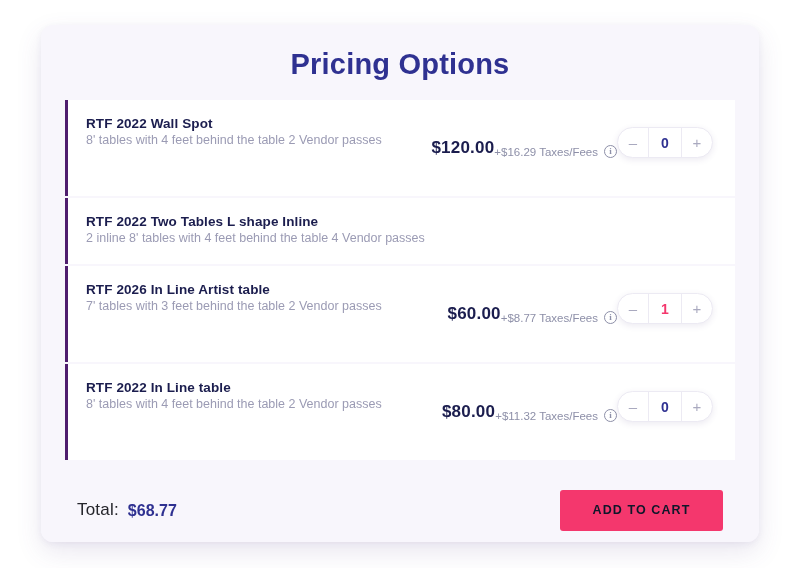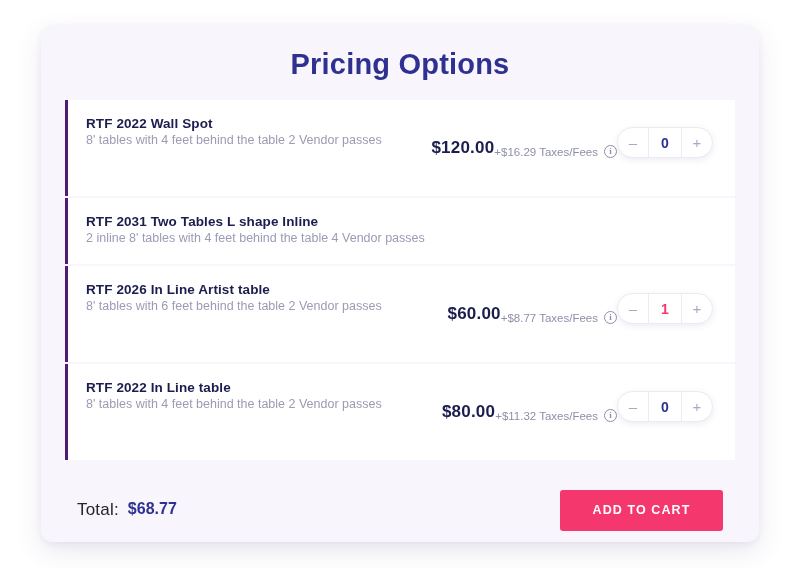--- a/index.html
+++ b/index.html
@@ -179,37 +179,37 @@
     height: 64px;
     padding: 0 36px 0 36px;
     display: flex;
     align-items: center;
     justify-content: space-between;
     background: #f8f6fc;
   }
 
   .total {
     display: flex;
-    align-items: flex-start;
+    align-items: flex-end;
     gap: 9px;
   }
   .total-label {
     color: #25252b;
     font-size: 17px;
     letter-spacing: .2px;
   }
   .total-value {
     color: #2f3191;
     font-size: 16px;
     font-weight: bold;
   }
 
   .cart-btn {
     background: #f4376d;
-    color: #ffffff;
+    color: #0f172a;
     border: 0;
     border-radius: 3px;
     width: 163px;
     height: 41px;
     font-size: 12.5px;
     font-weight: bold;
     letter-spacing: 1.1px;
     cursor: pointer;
     font-family: "Liberation Sans", sans-serif;
   }
@@ -238,29 +238,29 @@
           <div class="stepper">
             <button>–</button>
             <span class="qty">0</span>
             <button>+</button>
           </div>
         </div>
       </div>
 
       <div class="row sold">
         <div class="row-left">
-          <div class="row-name">RTF 2031 Two Tables L shape Inline</div>
+          <div class="row-name">RTF 2022 Two Tables L shape Inline</div>
           <div class="row-desc">2 inline 8' tables with 4 feet behind the table 4 Vendor passes</div>
         </div>
       </div>
 
       <div class="row">
         <div class="row-left">
           <div class="row-name">RTF 2026 In Line Artist table</div>
-          <div class="row-desc">8' tables with 6 feet behind the table 2 Vendor passes</div>
+          <div class="row-desc">7' tables with 3 feet behind the table 2 Vendor passes</div>
         </div>
         <div class="row-right">
           <div class="row-price">$60.00</div>
           <div class="row-fees">
             <span>+$8.77 Taxes/Fees</span>
             <span class="info-icon">i</span>
           </div>
           <div class="stepper">
             <button>–</button>
             <span class="qty active">1</span>

